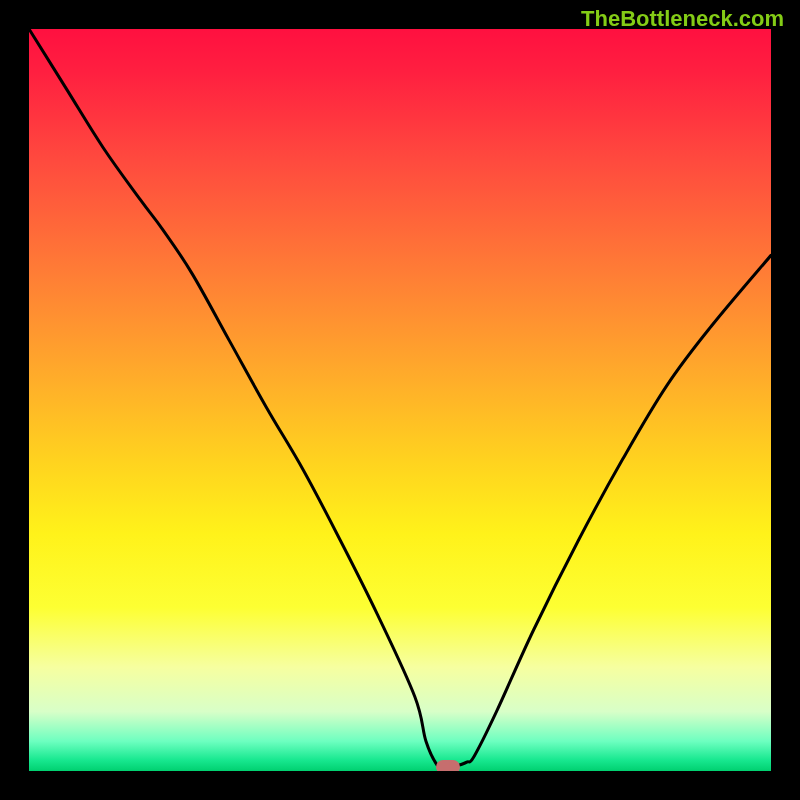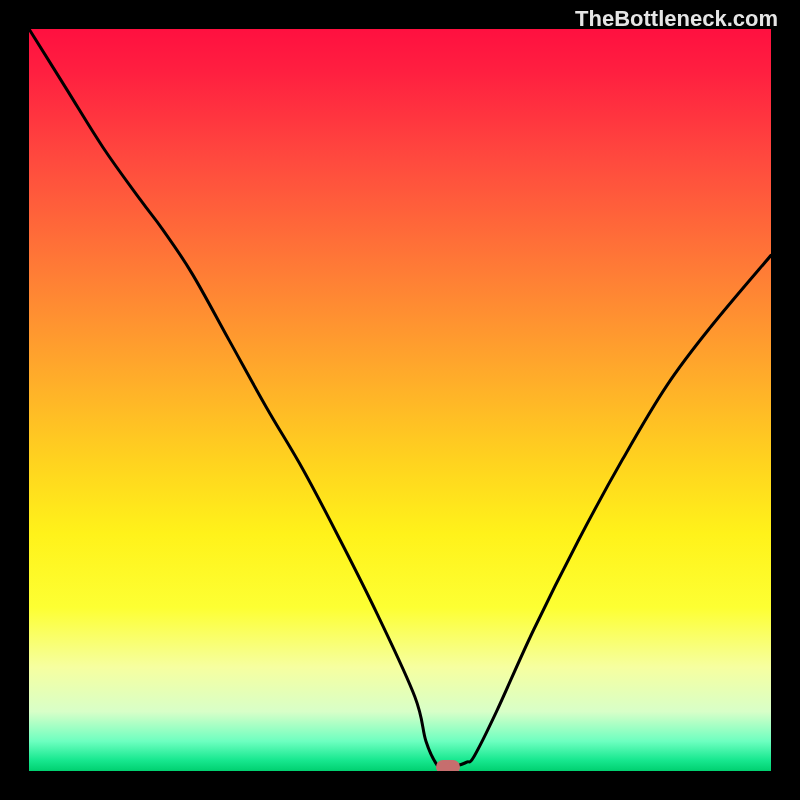--- a/index.html
+++ b/index.html
@@ -12,22 +12,22 @@
     overflow: hidden;
   }
   .container {
     position: relative;
     width: 800px;
     height: 800px;
   }
   .watermark {
     position: absolute;
     top: 6px;
-    right: 22px;
-    color: #e5e5e5;
+    right: 16px;
+    color: #84cc16;
     font-size: 22px;
     font-weight: bold;
     z-index: 10;
   }
   .plot-area {
     position: absolute;
     left: 29px;
     top: 29px;
     width: 742px;
     height: 742px;

